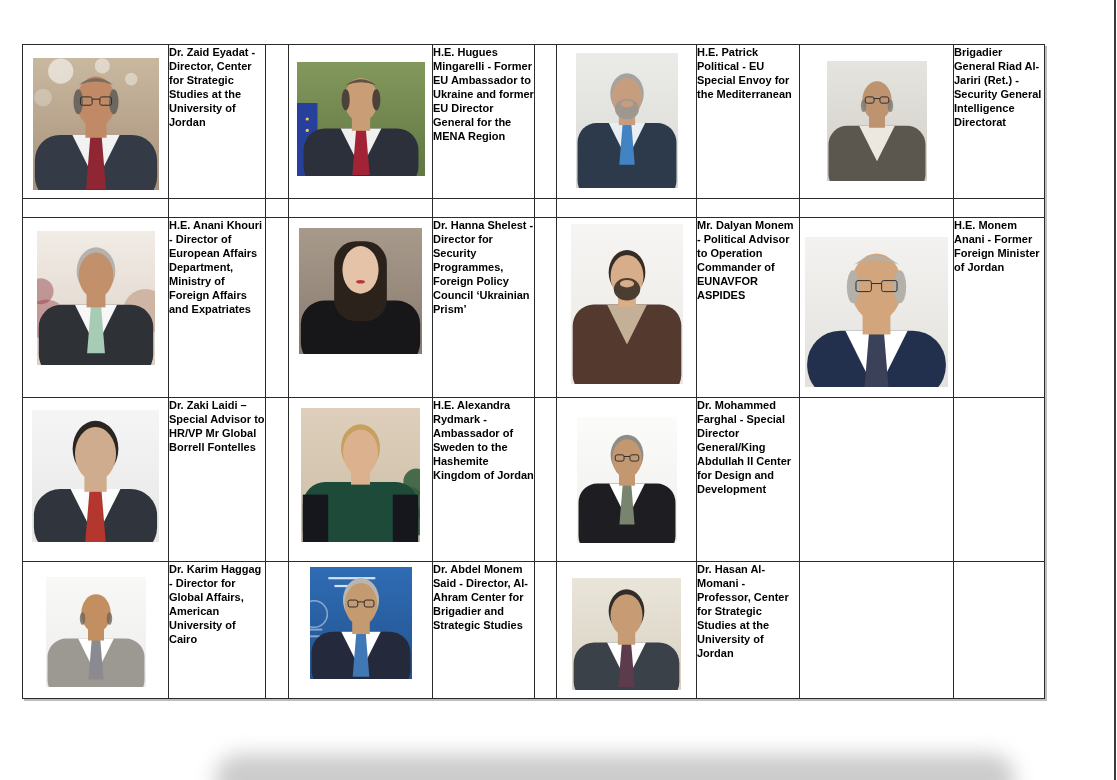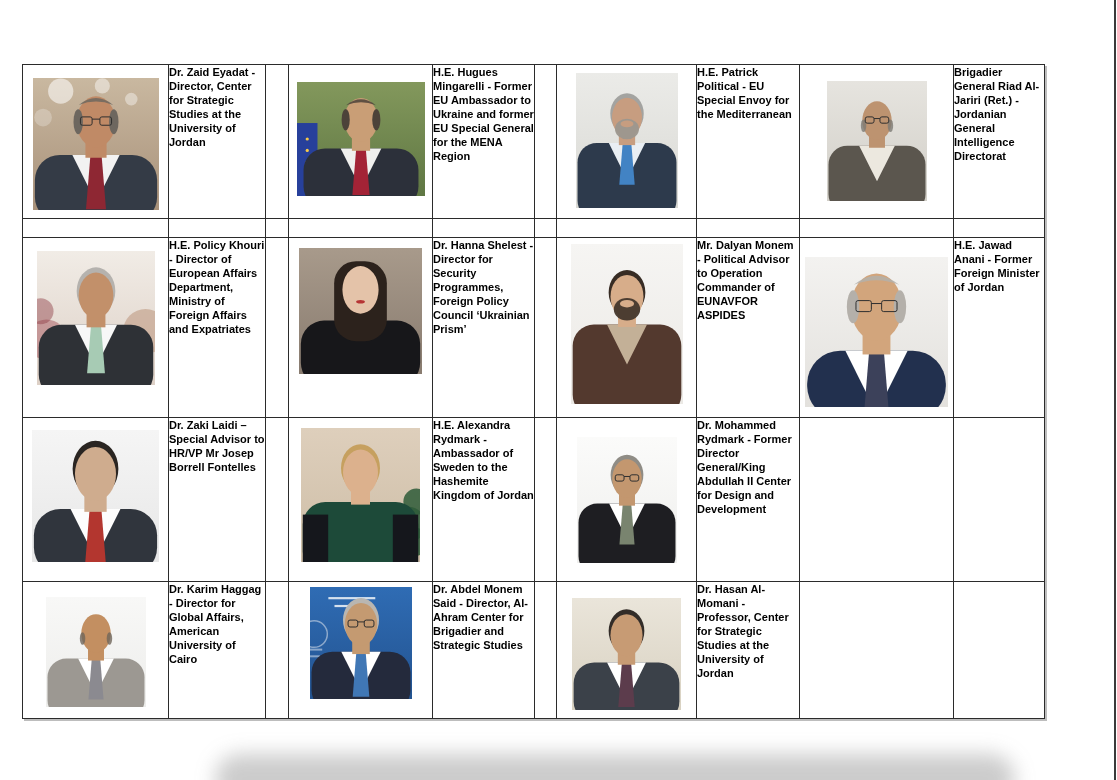--- a/index.html
+++ b/index.html
@@ -2,21 +2,21 @@
 <html><head>
 <meta charset="utf-8">
 <style>
   html,body{margin:0;padding:0;}
   body{
     width:1117px;height:780px;overflow:hidden;background:#ffffff;
     font-family:"Liberation Sans",sans-serif;
   }
   .page{position:relative;width:1117px;height:780px;background:#ffffff;}
   table.grid{
-    position:absolute;left:22px;top:64px;
+    position:absolute;left:22px;top:44px;
     border-collapse:collapse;table-layout:fixed;
     box-shadow:2px 2px 0 #bdbdbd;
   }
   table.grid td{
     border:1px solid #2b2b2b;
     padding:0;vertical-align:top;overflow:hidden;
   }
   td.pc{text-align:center;}
   td.tc{
     font-weight:bold;font-size:11px;line-height:14px;color:#000;
@@ -93,21 +93,21 @@
                 <circle cx="10.24" cy="79.8" r="1.6" fill="#f7c948"></circle>
                 <rect x="6.544000000000004" y="66.405" width="114.91199999999999" height="59.595" rx="21.546" fill="#2c303a"></rect>
                 <polygon points="43.651,66.405 84.34899999999999,66.405 64,107.103" fill="#f0f0ee"></polygon>
                 <polygon points="59.212,66.405 68.788,66.405 72.6184,113.088 55.3816,113.088" fill="#a32336"></polygon>
                 <rect x="54.9028" y="48.45" width="18.194399999999998" height="20.348999999999997" fill="#c99e76"></rect>
                 <ellipse cx="64" cy="37.9164" rx="16.758" ry="22.0248" fill="#c99e76"></ellipse>
                 <ellipse cx="48.6784" cy="37.67700000000001" rx="4.0698" ry="10.773" fill="#4c4239"></ellipse>
                 <ellipse cx="79.3216" cy="37.67700000000001" rx="4.0698" ry="10.773" fill="#4c4239"></ellipse>
                 <path d="M 49.1572 23.313000000000002 Q 64 11.343000000000007 78.8428 23.313000000000002 Q 64 17.328000000000007 49.1572 23.313000000000002 Z" fill="#4c4239" opacity="0.85"></path>
               </svg></div></td>
-          <td class="tc"><span>H.E. Hugues Mingarelli - Former EU Ambassador to Ukraine and former EU Special General for the MENA Region</span></td>
+          <td class="tc"><span>H.E. Hugues Mingarelli - Former EU Ambassador to Ukraine and former EU Director General for the MENA Region</span></td>
           <td></td>
           <td class="pc"><div class="photo" style="margin-top: 8px;"><svg width="102" height="135" viewBox="0 0 102 135">
                 <defs>
                   <linearGradient id="pg3" x1="0" y1="0" x2="0" y2="1">
                     <stop offset="0%" stop-color="#ebebe8"></stop>
                     <stop offset="100%" stop-color="#d9d9d4"></stop>
                   </linearGradient>
                 </defs>
                 <rect x="0" y="0" width="102" height="135" fill="url(#pg3)"></rect>
                 <rect x="1.5300000000000011" y="69.975" width="98.94" height="77.025" rx="19.278" fill="#2d3a4c"></rect>
@@ -131,21 +131,21 @@
                 <rect x="1.5" y="64.65" width="97" height="67.35" rx="18.900000000000002" fill="#5b564e"></rect>
                 <polygon points="32.150000000000006,64.65 67.85,64.65 50,100.35" fill="#ece8df"></polygon>
                 <rect x="42.019999999999996" y="48.9" width="15.96" height="17.849999999999998" fill="#bd9370"></rect>
                 <ellipse cx="50" cy="39.66" rx="14.7" ry="19.32" fill="#bd9370"></ellipse>
                 <ellipse cx="36.56" cy="44.699999999999996" rx="2.73" ry="6.3" fill="#7d7a74" opacity="0.8"></ellipse>
                 <ellipse cx="63.44" cy="44.699999999999996" rx="2.73" ry="6.3" fill="#7d7a74" opacity="0.8"></ellipse>
                 <rect x="38.239999999999995" y="35.879999999999995" width="8.82" height="6.3" rx="2" fill="none" stroke="#2f2f2f" stroke-width="1"></rect>
                 <rect x="52.94" y="35.879999999999995" width="8.82" height="6.3" rx="2" fill="none" stroke="#2f2f2f" stroke-width="1"></rect>
                 <line x1="47.06" y1="37.559999999999995" x2="52.94" y2="37.559999999999995" stroke="#2f2f2f" stroke-width="1"></line>
               </svg></div></td>
-          <td class="tc"><span>Brigadier General Riad Al-Jariri (Ret.) - Jordanian General Intelligence Directorat</span></td>
+          <td class="tc"><span>Brigadier General Riad Al-Jariri (Ret.) - Security General Intelligence Directorat</span></td>
         </tr>
         <tr style="height: 19px;">
           <td></td>
           <td></td>
           <td></td>
           <td></td>
           <td></td>
           <td></td>
           <td></td>
           <td></td>
@@ -164,21 +164,21 @@
                 <circle cx="9.44" cy="88.44" r="20.060000000000002" fill="#a5565e" opacity="0.5"></circle>
                 <circle cx="108.56" cy="80.39999999999999" r="22.42" fill="#c4a48e" opacity="0.7"></circle>
                 <circle cx="3.54" cy="60.300000000000004" r="12.98" fill="#8e3b44" opacity="0.45"></circle>
                 <rect x="1.7700000000000031" y="73.855" width="114.46" height="72.145" rx="22.302" fill="#2e3136"></rect>
                 <polygon points="37.937,73.855 80.063,73.855 59,115.981" fill="#f7f7f7"></polygon>
                 <polygon points="54.044,73.855 63.956,73.855 67.9208,122.17599999999999 50.0792,122.17599999999999" fill="#a7cbb4"></polygon>
                 <rect x="49.583600000000004" y="55.27" width="18.8328" height="21.063" fill="#c2906a"></rect>
                 <ellipse cx="59" cy="39.906400000000005" rx="19.3284" ry="23.540999999999997" fill="#b5b2ae"></ellipse>
                 <ellipse cx="59" cy="44.366800000000005" rx="17.345999999999997" ry="22.7976" fill="#c2906a"></ellipse>
               </svg></div></td>
-          <td class="tc"><span>H.E. Policy Khouri - Director of European Affairs Department, Ministry of Foreign Affairs and Expatriates</span></td>
+          <td class="tc"><span>H.E. Anani Khouri - Director of European Affairs Department, Ministry of Foreign Affairs and Expatriates</span></td>
           <td></td>
           <td class="pc"><div class="photo" style="margin-top: 10px;"><svg width="123" height="126" viewBox="0 0 123 126">
                 <defs>
                   <linearGradient id="pg6" x1="0" y1="0" x2="0" y2="1">
                     <stop offset="0%" stop-color="#a89a8b"></stop>
                     <stop offset="100%" stop-color="#887b6f"></stop>
                   </linearGradient>
                 </defs>
                 <rect x="0" y="0" width="123" height="126" fill="url(#pg6)"></rect>
                 <rect x="1.8449999999999989" y="72.60749999999999" width="119.31" height="65.39250000000001" rx="23.247" fill="#17171a"></rect>
@@ -219,39 +219,39 @@
                 <polygon points="64.17268,93.79575 78.82732,93.79575 84.689176,165.23712 58.310824000000004,165.23712" fill="#3c415a"></polygon>
                 <rect x="57.578092" y="66.3183" width="27.843815999999997" height="31.141109999999994" fill="#d2a57c"></rect>
                 <ellipse cx="71.5" cy="50.198195999999996" rx="25.645619999999994" ry="33.70567199999999" fill="#d2a57c"></ellipse>
                 <ellipse cx="48.052576" cy="49.83183" rx="6.228222" ry="16.486469999999997" fill="#b4b0aa"></ellipse>
                 <ellipse cx="94.947424" cy="49.83183" rx="6.228222" ry="16.486469999999997" fill="#b4b0aa"></ellipse>
                 <path d="M 48.785308 27.849870000000003 Q 71.5 9.531570000000002 94.214692 27.849870000000003 Q 71.5 18.690720000000002 48.785308 27.849870000000003 Z" fill="#b4b0aa" opacity="0.85"></path>
                 <rect x="50.983503999999996" y="43.603608" width="15.387371999999997" height="10.990979999999999" rx="2" fill="none" stroke="#2f2f2f" stroke-width="1"></rect>
                 <rect x="76.629124" y="43.603608" width="15.387371999999997" height="10.990979999999999" rx="2" fill="none" stroke="#2f2f2f" stroke-width="1"></rect>
                 <line x1="66.370876" y1="46.534536" x2="76.629124" y2="46.534536" stroke="#2f2f2f" stroke-width="1"></line>
               </svg></div></td>
-          <td class="tc"><span>H.E. Jawad Anani - Former Foreign Minister of Jordan</span></td>
+          <td class="tc"><span>H.E. Monem Anani - Former Foreign Minister of Jordan</span></td>
         </tr>
         <tr style="height: 164px;">
           <td class="pc"><div class="photo" style="margin-top: 12px;"><svg width="127" height="132" viewBox="0 0 127 132">
                 <defs>
                   <linearGradient id="pg9" x1="0" y1="0" x2="0" y2="1">
                     <stop offset="0%" stop-color="#f5f5f5"></stop>
                     <stop offset="100%" stop-color="#e7e7e7"></stop>
                   </linearGradient>
                 </defs>
                 <rect x="0" y="0" width="127" height="132" fill="url(#pg9)"></rect>
                 <rect x="1.9050000000000011" y="78.91125" width="123.19" height="65.08875" rx="26.4033" fill="#30353d"></rect>
                 <polygon points="38.56355,78.91125 88.43645000000001,78.91125 63.5,128.78415" fill="#fdfdfd"></polygon>
                 <polygon points="57.6326,78.91125 69.3674,78.91125 74.06132,136.1184 52.93868,136.1184" fill="#b3362f"></polygon>
                 <rect x="52.35194" y="56.908500000000004" width="22.29612" height="24.93645" fill="#cfac8e"></rect>
                 <ellipse cx="63.5" cy="38.71956" rx="22.88286" ry="27.87015" fill="#2a2522"></ellipse>
                 <ellipse cx="63.5" cy="44.00022" rx="20.535899999999998" ry="26.99004" fill="#cfac8e"></ellipse>
               </svg></div></td>
-          <td class="tc"><span>Dr. Zaki Laidi – Special Advisor to HR/VP Mr Josep Borrell Fontelles</span></td>
+          <td class="tc"><span>Dr. Zaki Laidi – Special Advisor to HR/VP Mr Global Borrell Fontelles</span></td>
           <td></td>
           <td class="pc"><div class="photo" style="margin-top: 10px;"><svg width="119" height="134" viewBox="0 0 119 134">
                 <defs>
                   <linearGradient id="pg10" x1="0" y1="0" x2="0" y2="1">
                     <stop offset="0%" stop-color="#decfbc"></stop>
                     <stop offset="100%" stop-color="#cdbda6"></stop>
                   </linearGradient>
                 </defs>
                 <rect x="0" y="0" width="119" height="134" fill="url(#pg10)"></rect>
                 <circle cx="107.10000000000001" cy="96.47999999999999" r="17.849999999999998" fill="#2e5a38" opacity="0.85"></circle>
@@ -278,21 +278,21 @@
                 <rect x="1.5" y="66.57" width="97" height="71.43" rx="18.900000000000002" fill="#1e1e22"></rect>
                 <polygon points="32.150000000000006,66.57 67.85,66.57 50,102.26999999999998" fill="#ffffff"></polygon>
                 <polygon points="45.8,66.57 54.2,66.57 57.56,107.51999999999998 42.44,107.51999999999998" fill="#79846f"></polygon>
                 <rect x="42.019999999999996" y="50.82" width="15.96" height="17.849999999999998" fill="#c3976f"></rect>
                 <ellipse cx="50" cy="37.8" rx="16.38" ry="19.95" fill="#8f8c85"></ellipse>
                 <ellipse cx="50" cy="41.58" rx="14.7" ry="19.32" fill="#c3976f"></ellipse>
                 <rect x="38.239999999999995" y="37.8" width="8.82" height="6.3" rx="2" fill="none" stroke="#2f2f2f" stroke-width="1"></rect>
                 <rect x="52.94" y="37.8" width="8.82" height="6.3" rx="2" fill="none" stroke="#2f2f2f" stroke-width="1"></rect>
                 <line x1="47.06" y1="39.48" x2="52.94" y2="39.48" stroke="#2f2f2f" stroke-width="1"></line>
               </svg></div></td>
-          <td class="tc"><span>Dr. Mohammed Rydmark - Former Director General/King Abdullah II Center for Design and Development</span></td>
+          <td class="tc"><span>Dr. Mohammed Farghal - Special Director General/King Abdullah II Center for Design and Development</span></td>
           <td class="pc"></td>
           <td class="tc"><span></span></td>
         </tr>
         <tr style="height: 137px;">
           <td class="pc"><div class="photo" style="margin-top: 15px;"><svg width="100" height="110" viewBox="0 0 100 110">
                 <defs>
                   <linearGradient id="pg12" x1="0" y1="0" x2="0" y2="1">
                     <stop offset="0%" stop-color="#f8f8f7"></stop>
                     <stop offset="100%" stop-color="#ededeb"></stop>
                   </linearGradient>

